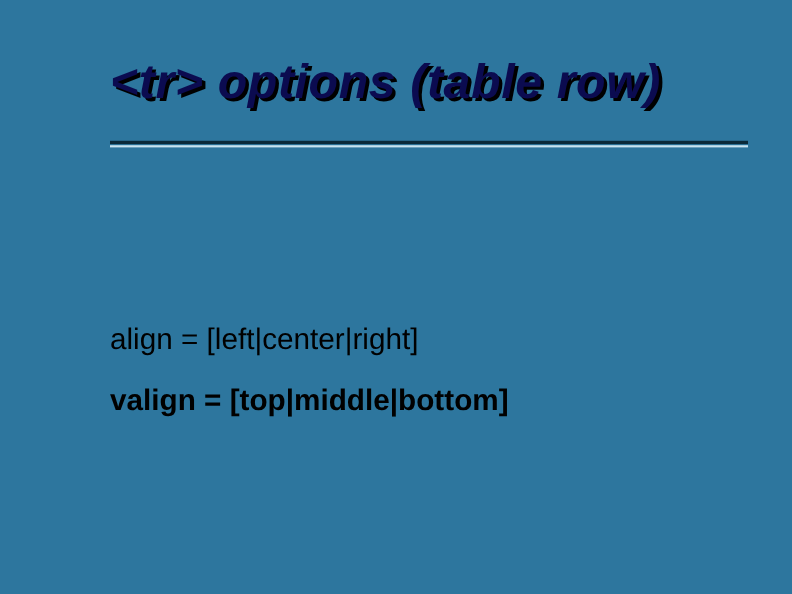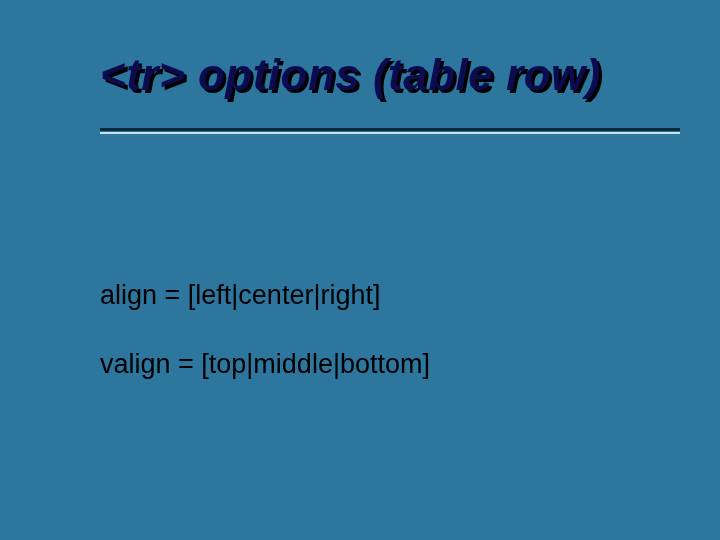--- a/index.html
+++ b/index.html
@@ -45,22 +45,22 @@
     margin-top: 1px;
     height: 2px;
   }
   .body-text {
     position: absolute;
     left: 100px;
     font-size: 27px;
     font-weight: 400;
     color: #000;
   }
-  .line1 { top: 280px; }
-  .line2 { top: 349px; }
+  .line1 { top: 293px; }
+  .line2 { top: 349px; font-weight: bold; }
 </style>
 </head>
 <body>
 
 <div class="title">&lt;tr&gt; options (table row)</div>
 
 <div class="rule-group">
   <div class="rule dark"></div>
   <div class="rule light"></div>
 </div>

